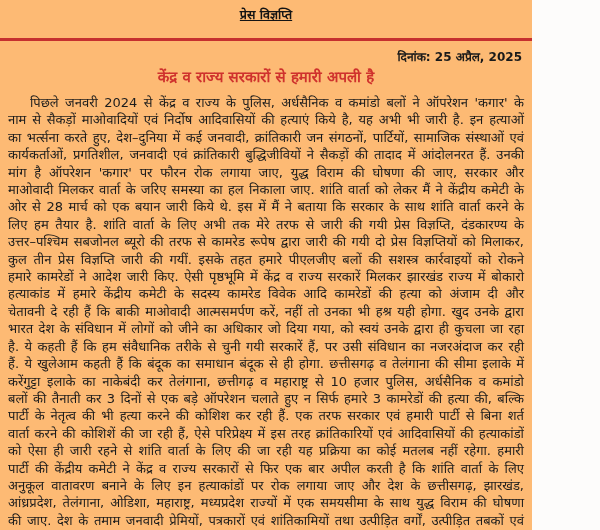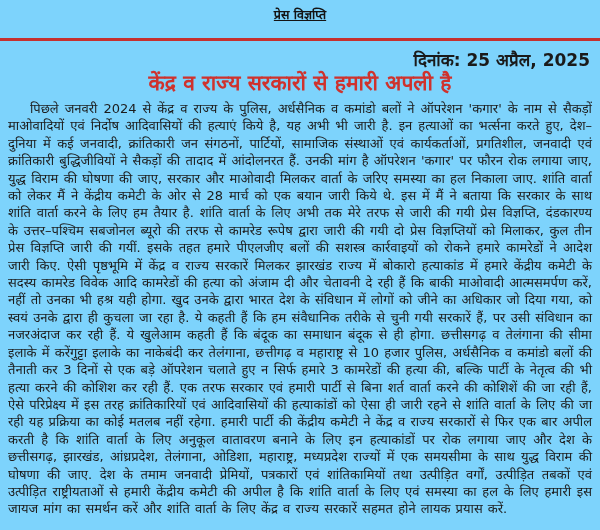--- a/index.html
+++ b/index.html
@@ -2,24 +2,24 @@
 <html lang="hi"><head>
 <meta charset="utf-8">
 <style>
   html, body {
     margin: 0;
     padding: 0;
     background: #fdfcfb;
   }
   .page {
     position: relative;
-    width: 600px;
+    width: 532px;
     height: 530px;
     overflow: hidden;
-    background: #7dd3fc;
+    background: #fdba74;
     font-family: "DejaVu Sans", "Liberation Sans", sans-serif;
     color: #1b1b1b;
   }
   .doc-title {
     margin-top: 6px;
     text-align: center;
     font-size: 12.5px;
     font-weight: bold;
     text-decoration: underline;
     color: #141414;
@@ -27,29 +27,29 @@
   .red-rule {
     margin-top: 15px;
     width: 100%;
     height: 0;
     border-top: 3px solid #c5302f;
   }
   .date-line {
     margin-top: 7px;
     padding-right: 10px;
     text-align: right;
-    font-size: 17px;
+    font-size: 12px;
     font-weight: bold;
     color: #1a1a1a;
   }
   .headline {
     text-align: center;
     font-weight: bold;
     color: #cf322d;
-    font-size: 21px;
+    font-size: 15px;
     line-height: 21px;
   }
   .headline.first { margin-top: 2px; }
   .body-paragraph {
     margin: 6px 8px 0 8px;
     font-size: 13px;
     line-height: 17.4px;
     text-align: justify;
     text-indent: 22px;
     color: #1c1c1c;

